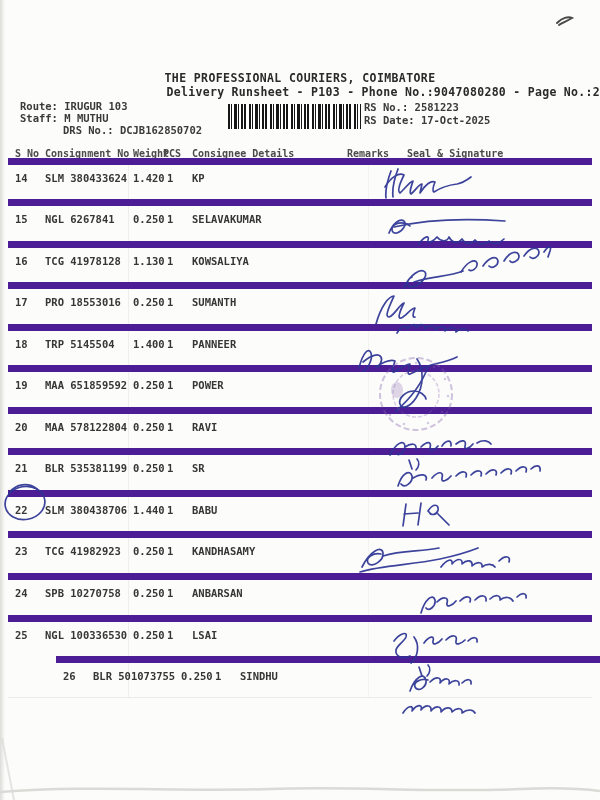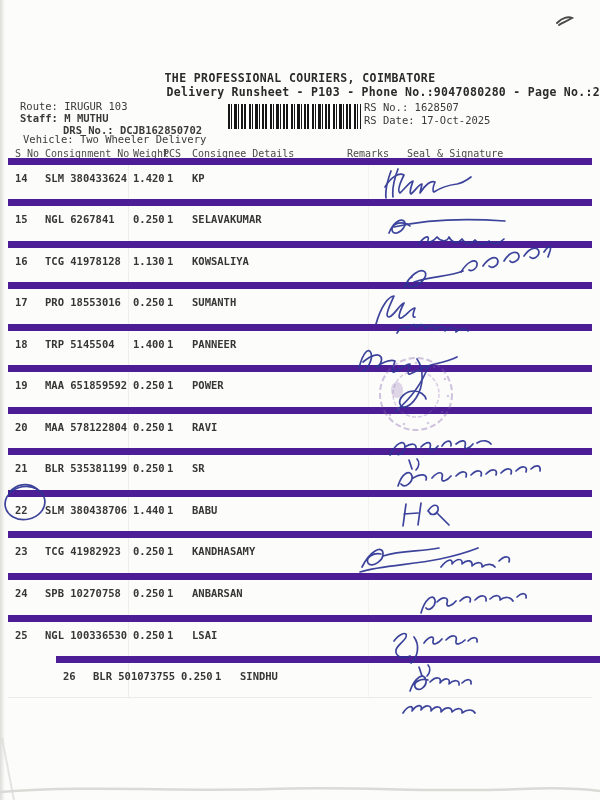--- a/index.html
+++ b/index.html
@@ -1,21 +1,21 @@
 <!DOCTYPE html>
 <html><head>
 <meta charset="utf-8">
 <style>
   html,body{margin:0;padding:0;background:#888;}
   .page{
     position:relative;width:600px;height:800px;margin:0 auto;
     background:#fcfcfa;overflow:hidden;
     font-family:"DejaVu Sans Mono","Liberation Mono",monospace;
   }
-  .abs{position:absolute;white-space:pre;}
+  .abs{position:absolute;white-space:pre;font-weight:bold;}
   .doc-title{top:71px;left:0;width:600px;text-align:center;font-size:11.5px;font-weight:bold;color:#2a2a2a;letter-spacing:.4px;}
   .doc-subtitle{top:85px;left:0;width:600px;text-align:right;font-size:11.5px;font-weight:bold;color:#2a2a2a;letter-spacing:.3px;}
   .info{font-size:10.5px;color:#3a3a3a;}
   .l-route{top:100px;left:20px;}
   .l-staff{top:112px;left:20px;font-weight:bold;}
   .l-drs{top:124px;left:20px;font-weight:bold;padding-left:43px;}
   .l-vehicle{top:133px;left:23px;}
   .l-rsno{top:101px;left:364px;}
   .l-rsdate{top:114px;left:364px;}
   .barcode{
@@ -47,25 +47,24 @@
 <div class="page">
 
   <div class="edge-left"></div>
 
   <div class="abs doc-title">THE PROFESSIONAL COURIERS, COIMBATORE</div>
   <div class="abs doc-subtitle">Delivery Runsheet - P103 - Phone No.:9047080280 - Page No.:2</div>
 
   <div class="abs info l-route"><span>Route:</span> <span>IRUGUR 103</span></div>
   <div class="abs info l-staff"><span>Staff:</span> <span>M MUTHU</span></div>
   <div class="abs info l-drs"><span>DRS No.:</span> <span>DCJB162850702</span></div>
-  <div class="abs info l-vehicle"><span>Vehicle:</span> <span>Two Wheeler Delivery</span></div>
 
   <div class="abs barcode"></div>
 
-  <div class="abs info l-rsno"><span>RS No.:</span> <span>1628507</span></div>
+  <div class="abs info l-rsno"><span>RS No.:</span> <span>2581223</span></div>
   <div class="abs info l-rsdate"><span>RS Date:</span> <span>17-Oct-2025</span></div>
 
   <div class="abs thead h-sno">S No</div>
   <div class="abs thead h-con">Consignment No</div>
   <div class="abs thead h-wt">Weight</div>
   <div class="abs thead h-pcs">PCS</div>
   <div class="abs thead h-cons">Consignee Details</div>
   <div class="abs thead h-rem">Remarks</div>
   <div class="abs thead h-seal">Seal &amp; Signature</div>
 

